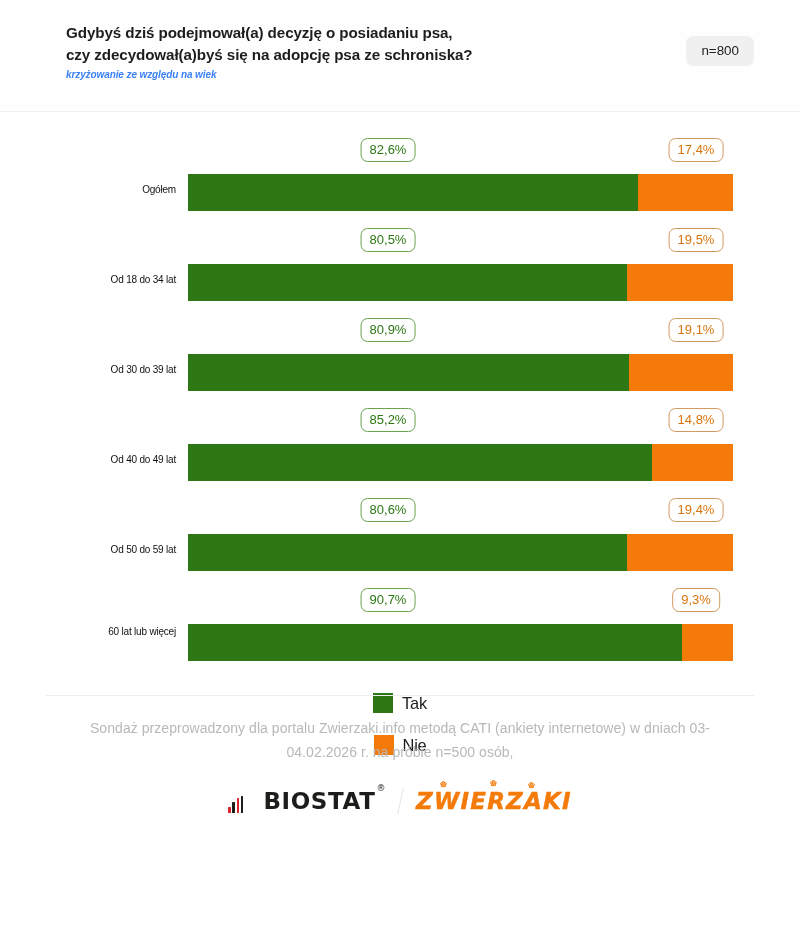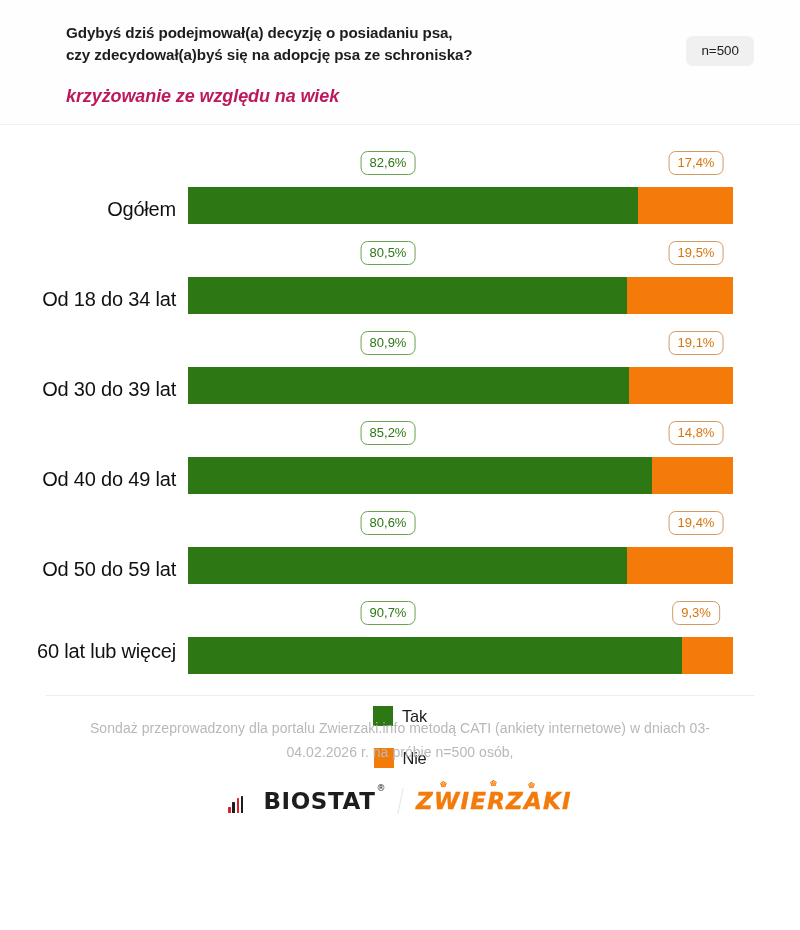--- a/index.html
+++ b/index.html
@@ -36,26 +36,26 @@
   }
   .title-block { flex: 1 1 auto; }
   .title-line {
     font-size: 15.2px;
     font-weight: bold;
     color: #1d1d1b;
     line-height: 1.46;
     letter-spacing: -0.1px;
   }
   .subtitle-line {
-    font-size: 18px;
+    font-size: 10px;
     font-weight: bold;
     font-style: italic;
-    color: #be185d;
+    color: #3b82f6;
     line-height: 1.5;
-    margin-top: 17px;
+    margin-top: 1px;
     letter-spacing: -0.1px;
   }
   .n-badge {
     flex: 0 0 auto;
     margin-top: 14px;
     background: #f0f0f0;
     color: #222222;
     font-size: 13.4px;
     padding: 7px 15px 8px 15px;
     border-radius: 7px;
@@ -71,21 +71,21 @@
     position: relative;
     height: 90px;
   }
   .row.tall { height: 95px; }
 
   .row-label {
     position: absolute;
     left: 0;
     width: 176px;
     text-align: right;
-    font-size: 20px;
+    font-size: 10px;
     color: #111111;
     line-height: 1.26;
     letter-spacing: -0.2px;
   }
   
   .row-label.one { top: 50px; }
   .row-label.two { top: 42px; }
 
   .bar-track {
     position: absolute;
@@ -246,21 +246,21 @@
 
 <div class="page">
 
   <div class="header">
     <div class="header-inner">
       <div class="title-block">
         <div class="title-line">Gdybyś dziś podejmował(a) decyzję o posiadaniu psa,</div>
         <div class="title-line">czy zdecydował(a)byś się na adopcję psa ze schroniska?</div>
         <div class="subtitle-line">krzyżowanie ze względu na wiek</div>
       </div>
-      <div class="n-badge">n=500</div>
+      <div class="n-badge">n=800</div>
     </div>
   </div>
 
   <div class="chart">
 
     <div class="row">
       <div class="row-label one">Ogółem</div>
       <div class="callout yes" style="left:388px">82,6%</div>
       <div class="callout no" style="left:696px">17,4%</div>
       <div class="bar-track">

